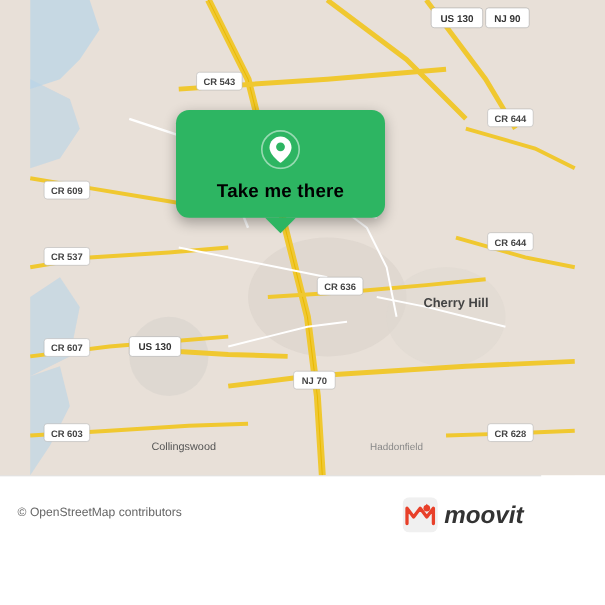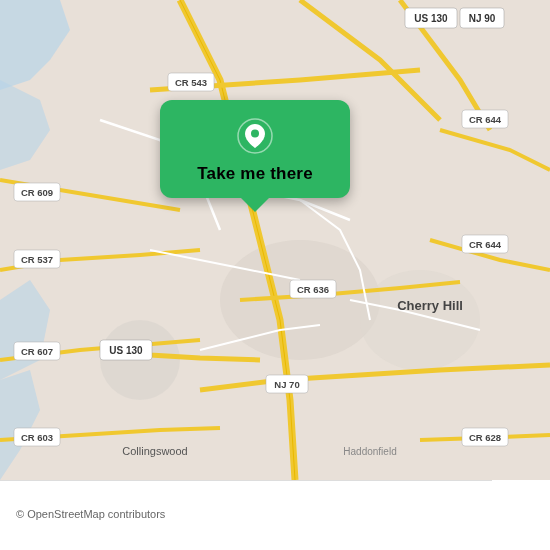--- a/index.html
+++ b/index.html
@@ -6,21 +6,21 @@
     body {
       width: 550px;
       height: 550px;
       overflow: hidden;
       font-family: Arial, sans-serif;
       position: relative;
     }
 
     #map-container {
       width: 550px;
-      height: 480px;
+      height: 432px;
       position: relative;
       overflow: hidden;
       background-color: #e8e0d8;
     }
 
     
     .map-bg {
       width: 100%;
       height: 100%;
       position: absolute;
@@ -227,13 +227,24 @@
       <circle cx="18" cy="15.5" r="4" fill="#2db562"></circle>
     </svg>
     <button id="take-me-there-btn">Take me there</button>
   </div>
 </div>
 
 <div id="bottom-bar">
   <div id="bottom-left">
     <span id="copyright-text">© OpenStreetMap contributors</span>
   </div>
+  <div id="moovit-logo">
+
+    <svg class="moovit-icon" viewBox="0 0 32 32" xmlns="http://www.w3.org/2000/svg">
+      <rect width="32" height="32" rx="6" fill="#f0f0f0"></rect>
+
+      <path d="M4 24 L4 10 L10 18 L16 10 L22 18 L28 10 L28 24" stroke="#e8402a" stroke-width="3" fill="none" stroke-linejoin="round" stroke-linecap="round"></path>
+      <circle cx="22" cy="10" r="3" fill="#e8402a"></circle>
+      <path d="M19 10 L22 6 L25 10" fill="#e8402a"></path>
+    </svg>
+    <span class="moovit-name">moovit</span>
+  </div>
 </div>
 
 </body></html>

